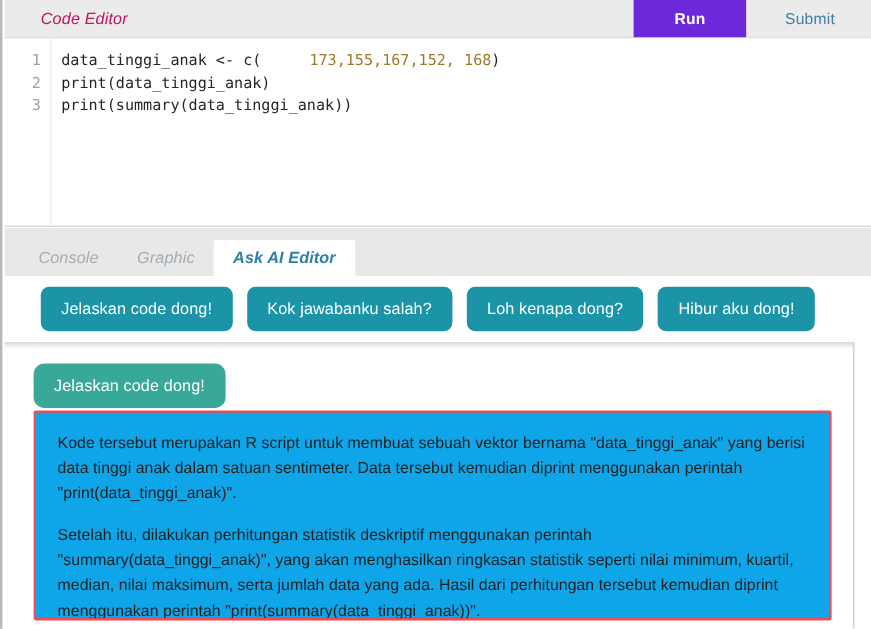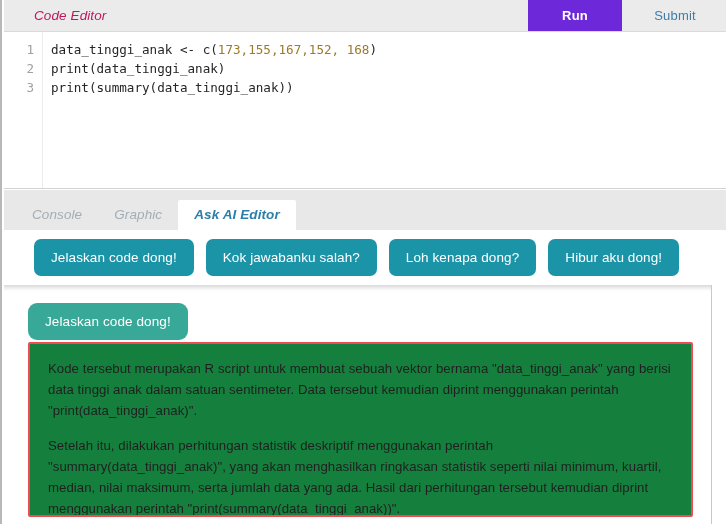--- a/index.html
+++ b/index.html
@@ -105,21 +105,21 @@
     text-align: right;
     padding-right: 8px;
     color: #a0a0a0;
     flex: 0 0 auto;
     user-select: none;
   }
   .ltxt {
     padding-left: 9px;
     color: #262626;
   }
-  .num { color: #9d7a28; }
+  .num { color: #9d7a28; margin-left: 40px; }
 
   
   .tabbar {
     position: absolute;
     left: 2px;
     top: 190px;
     width: 724px;
     height: 40px;
     background: #e8e8e8;
     box-sizing: border-box;
@@ -204,21 +204,21 @@
     padding: 11px 17px;
     letter-spacing: .1px;
   }
   .reply-box {
     position: absolute;
     left: 24px;
     top: 51px;
     width: 665px;
     height: 175px;
     border: 2px solid #ef4b52;
-    background: #15803d;
+    background: #0ea5e9;
     box-sizing: border-box;
     border-radius: 2px;
     padding: 14px 18px 0 18px;
     overflow: hidden;
   }
   .reply-box p {
     margin: 0 0 14px 0;
     font-size: 13.2px;
     line-height: 21px;
     color: #1f1f1f;

